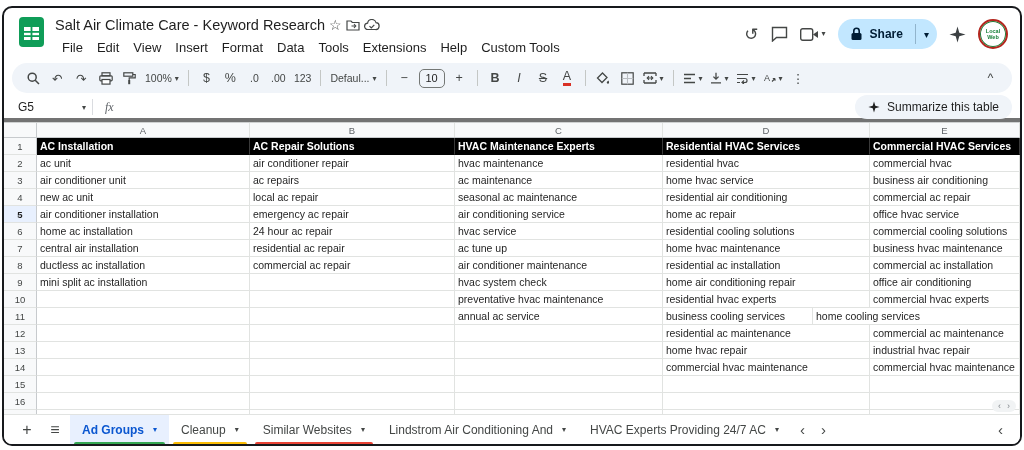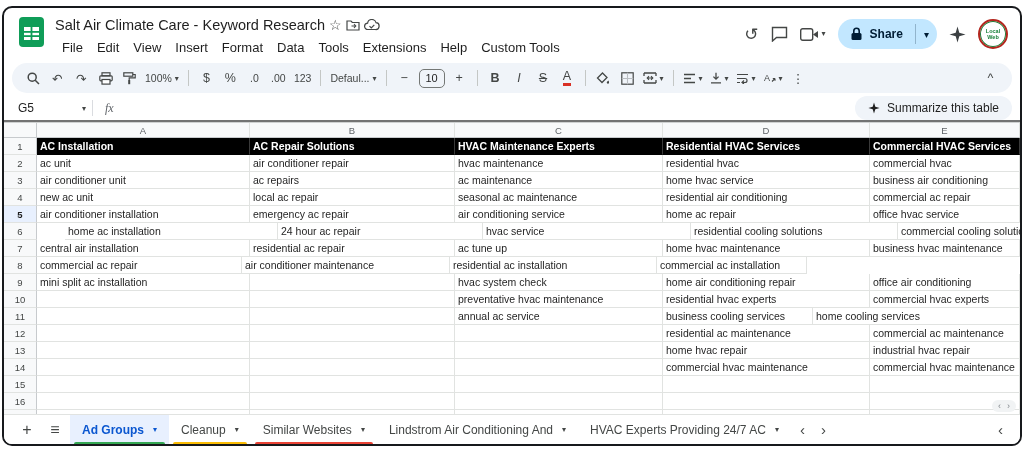--- a/index.html
+++ b/index.html
@@ -40,21 +40,21 @@
   .small-num { font-size:10.5px; letter-spacing:0; }
   .fontsize-box { width:26px; height:19px; border:1px solid #747775; border-radius:5px; display:flex;
     align-items:center; justify-content:center; font-size:11px; color:#1f1f1f; margin:0 2px; cursor:text; }
   .bold { font-weight:700; }
   .italic { font-style:italic; }
   .strike { text-decoration:line-through; }
   .a-underline { border-bottom:3px solid #d93025; line-height:13px; }
   .toolbar .spacer { flex:1; }
 
   
-  .formula-bar { height:26px; display:flex; align-items:center; flex:none; border-bottom:2px solid #737373; padding-right:8px; }
+  .formula-bar { height:26px; display:flex; align-items:center; flex:none; border-bottom:4px solid #737373; padding-right:8px; }
   .name-box { width:88px; display:flex; align-items:center; padding:0 6px 0 14px; font-size:12px; color:#1f1f1f; cursor:pointer; }
   .name-box .dd { margin-left:auto; }
   .fbar-sep { width:1px; height:16px; background:#dadce0; }
   .fx { font-style:italic; font-family:"Liberation Serif","DejaVu Serif",serif; color:#5f6368; font-size:12px;
     padding:0 10px 0 12px; }
   .formula-input { flex:1; height:100%; cursor:text; }
   .summarize-chip { display:flex; align-items:center; gap:7px; background:var(--toolbar-bg,#f0f4f9);
     border-radius:15px; height:24px; padding:0 13px; font-size:12px; color:#1f1f1f; cursor:pointer; white-space:nowrap; }
 
   
@@ -333,36 +333,37 @@
         <div class="grid-row">
           <div class="row-num selected">5</div>
           <div class="cell" style="width: 213px;">air conditioner installation</div>
           <div class="cell" style="width: 205px;">emergency ac repair</div>
           <div class="cell" style="width: 208px;">air conditioning service</div>
           <div class="cell" style="width: 207px;">home ac repair</div>
           <div class="cell" style="width: 150px;">office hvac service</div>
         </div>
         <div class="grid-row">
           <div class="row-num">6</div>
-          <div class="cell" style="width: 213px; margin-left: 28px;">home ac installation</div>
+          <div class="cell" style="width: 213px;">home ac installation</div>
           <div class="cell" style="width: 205px;">24 hour ac repair</div>
           <div class="cell" style="width: 208px;">hvac service</div>
           <div class="cell" style="width: 207px;">residential cooling solutions</div>
           <div class="cell" style="width: 150px;">commercial cooling solutions</div>
         </div>
         <div class="grid-row">
           <div class="row-num">7</div>
           <div class="cell" style="width: 213px;">central air installation</div>
           <div class="cell" style="width: 205px;">residential ac repair</div>
           <div class="cell" style="width: 208px;">ac tune up</div>
           <div class="cell" style="width: 207px;">home hvac maintenance</div>
           <div class="cell" style="width: 150px;">business hvac maintenance</div>
         </div>
         <div class="grid-row">
           <div class="row-num">8</div>
+          <div class="cell" style="width: 213px;">ductless ac installation</div>
           <div class="cell" style="width: 205px;">commercial ac repair</div>
           <div class="cell" style="width: 208px;">air conditioner maintenance</div>
           <div class="cell" style="width: 207px;">residential ac installation</div>
           <div class="cell" style="width: 150px;">commercial ac installation</div>
         </div>
         <div class="grid-row">
           <div class="row-num">9</div>
           <div class="cell" style="width: 213px;">mini split ac installation</div>
           <div class="cell" style="width: 205px;"></div>
           <div class="cell" style="width: 208px;">hvac system check</div>

